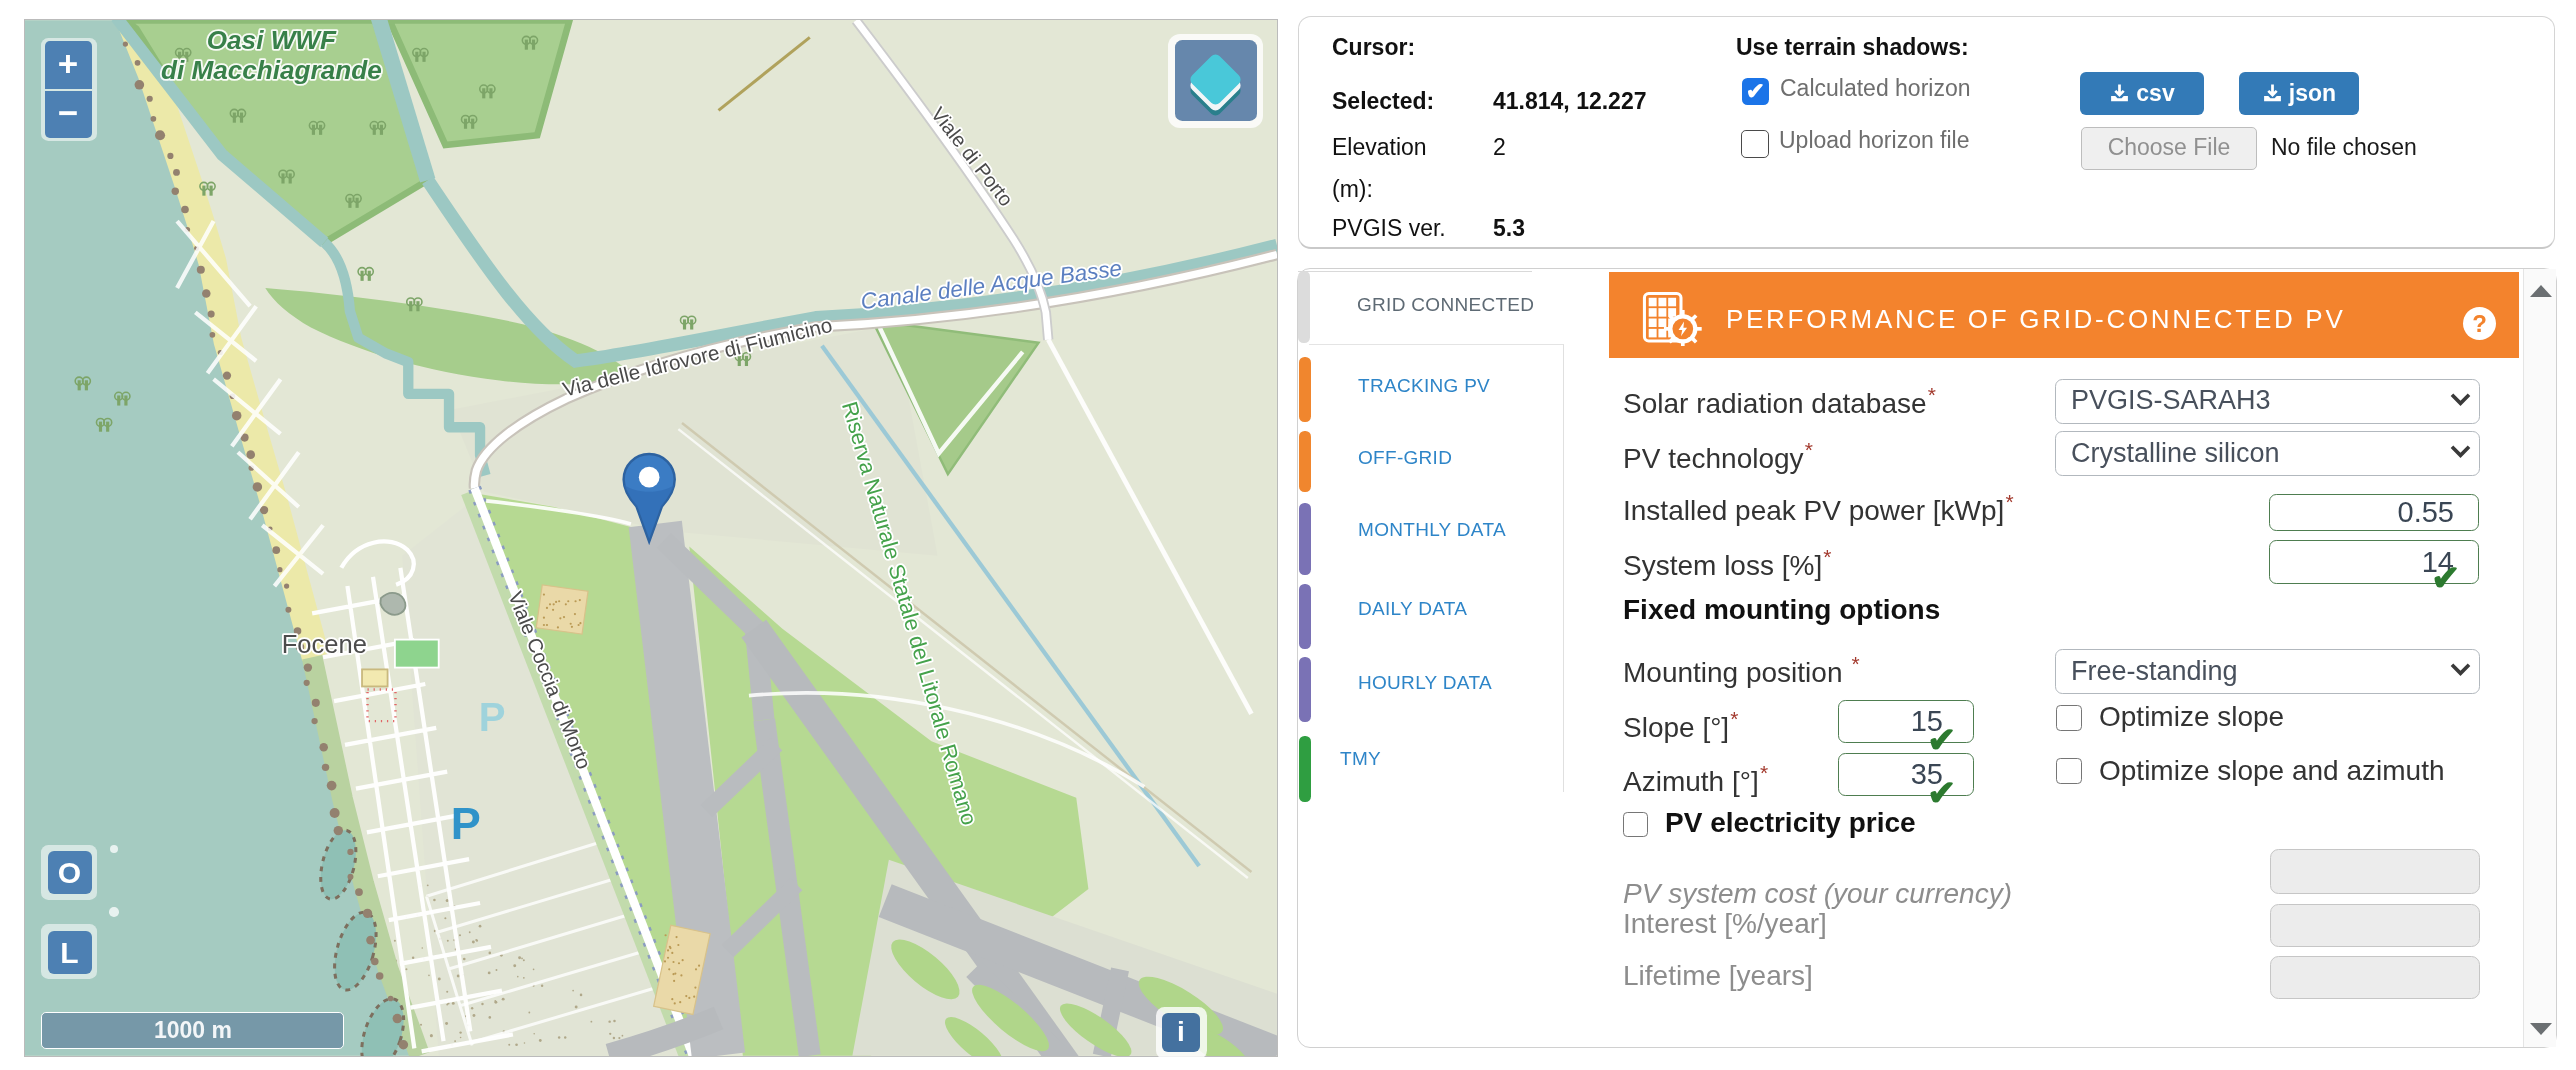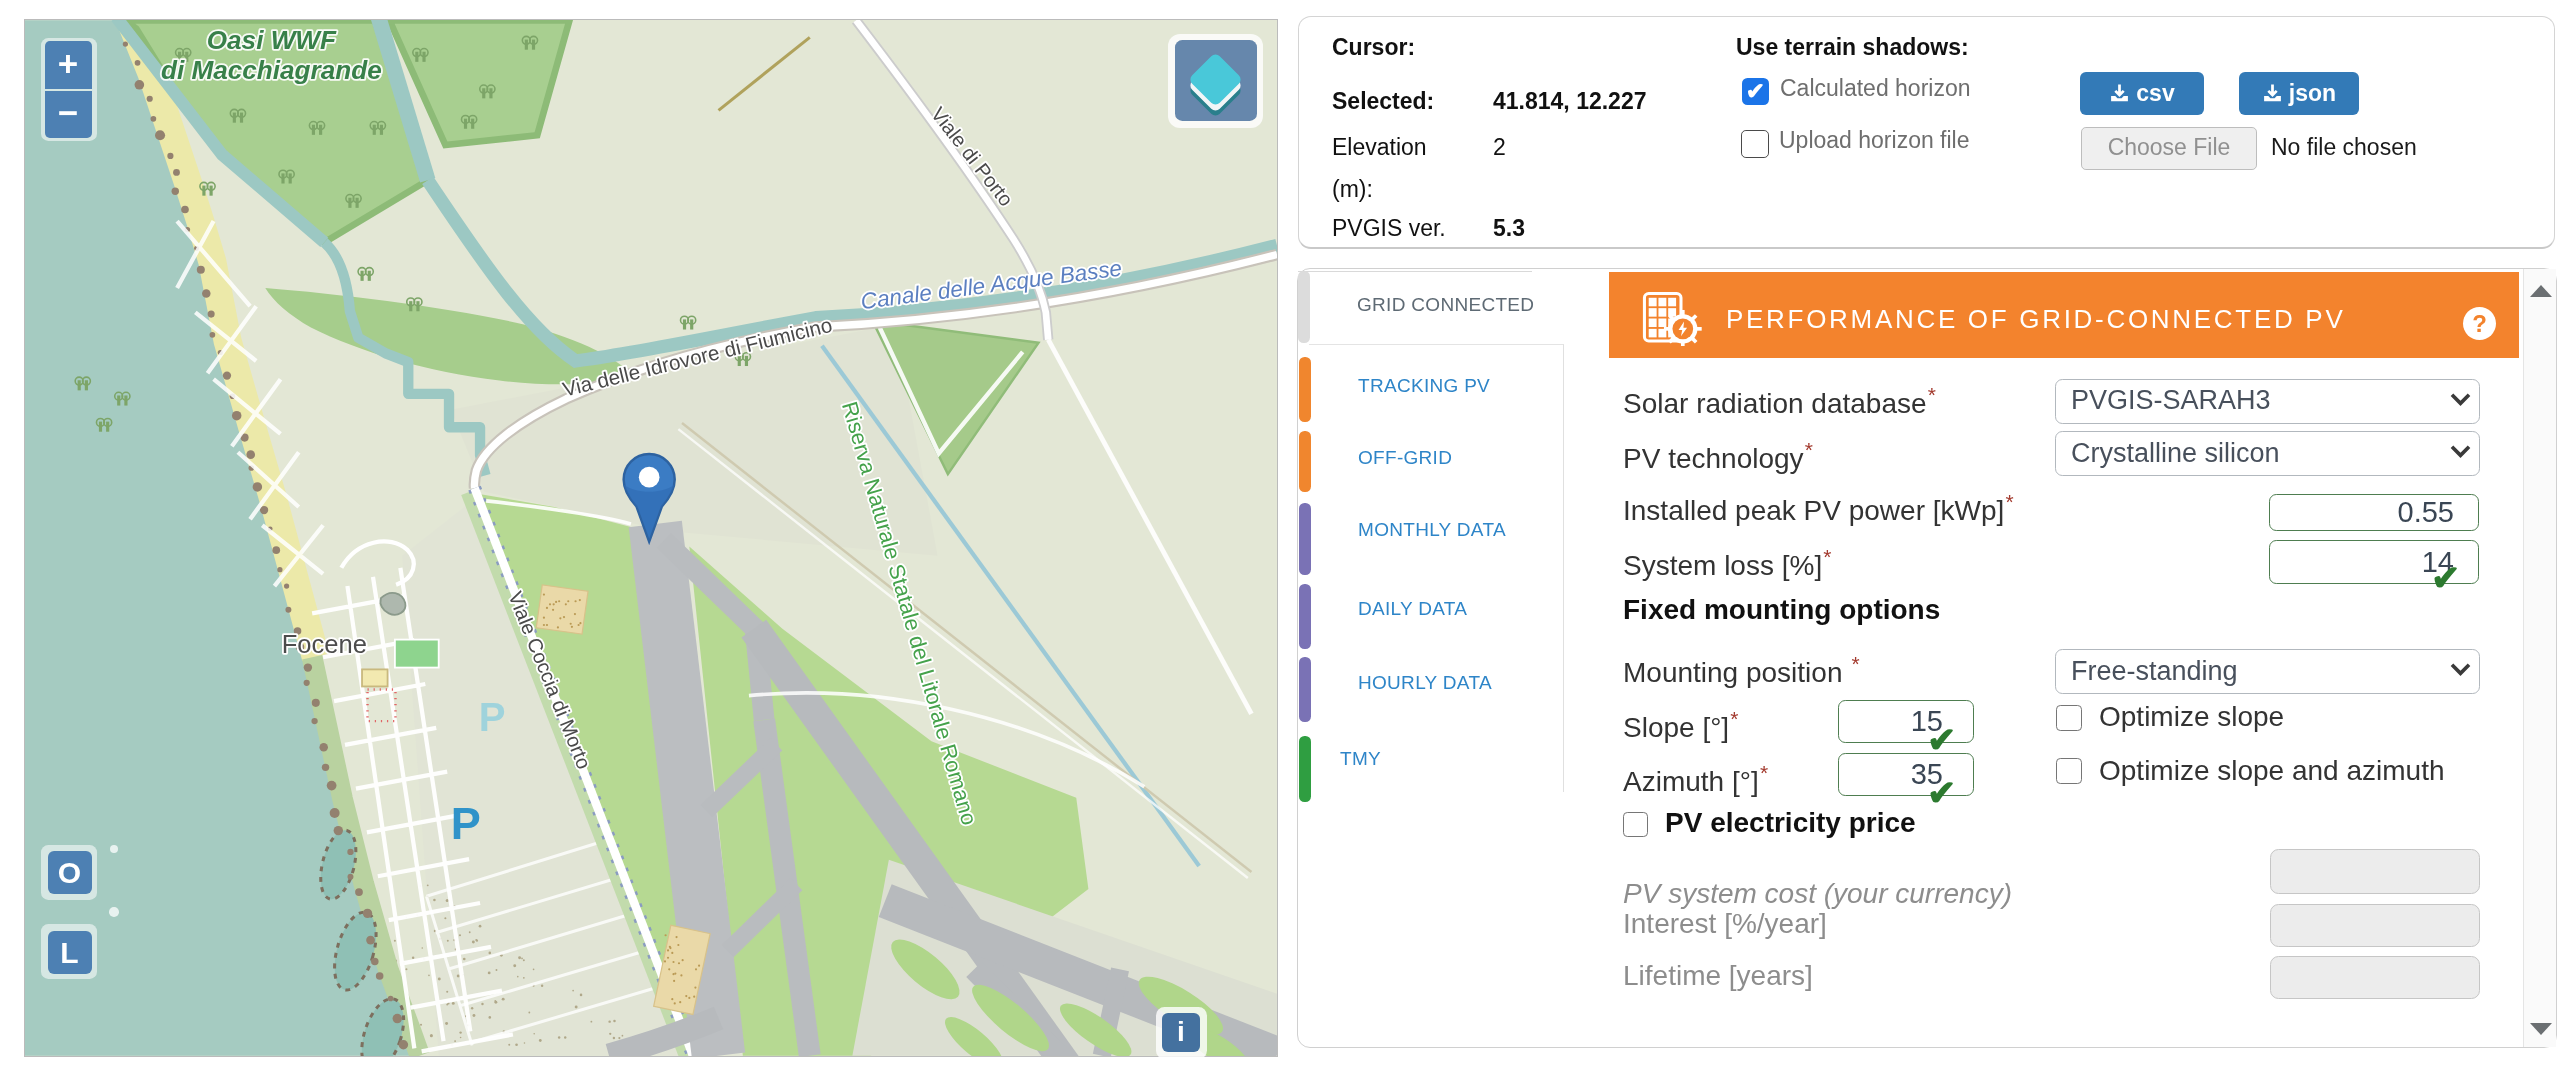--- a/index.html
+++ b/index.html
@@ -508,20 +508,21 @@
 <div class="abs" style="left:1171px;top:40px;width:39px;height:39px;background:#49c8d9;border-radius:6px;transform:rotate(45deg);"></div>
 
 <div class="abs" style="left:16.4px;top:825px;width:56px;height:55px;background:rgba(255,255,255,.55);border-radius:7.3px;"></div>
 <div class="abs" style="left:22.5px;top:831px;width:44px;height:43px;background:#4d80b3;border-radius:6px;color:#fff;font-weight:bold;font-size:30px;text-align:center;line-height:43px;">O</div>
 <div class="abs" style="left:85px;top:825px;width:8px;height:8px;background:rgba(255,255,255,.75);border-radius:50%;"></div>
 
 <div class="abs" style="left:16.4px;top:904px;width:56px;height:55px;background:rgba(255,255,255,.55);border-radius:7.3px;"></div>
 <div class="abs" style="left:22.5px;top:911px;width:44px;height:43px;background:#4d80b3;border-radius:6px;color:#fff;font-weight:bold;font-size:30px;text-align:center;line-height:43px;">L</div>
 <div class="abs" style="left:84px;top:887px;width:9.7px;height:9.7px;background:rgba(255,255,255,.75);border-radius:50%;"></div>
 
+<div class="abs" style="left:16.4px;top:992px;width:301px;height:35px;background:rgba(106,139,161,.8);border:1.8px solid #fff;border-radius:4.9px;color:#f3f6f8;font-size:23px;font-weight:bold;text-align:center;line-height:34px;">1000 m</div>
 
 <div class="abs" style="left:1131px;top:987px;width:51px;height:52px;background:rgba(255,255,255,.8);border-radius:8.5px;"></div>
 <div class="abs" style="left:1137px;top:993px;width:38px;height:39px;background:#44719f;border-radius:6px;color:#fff;font-weight:bold;font-size:28px;text-align:center;line-height:38px;">i</div>
 </div>
 
 <div class="abs" id="info" style="left:1298px;top:16px;width:1255px;height:230px;background:#fff;border:1.2px solid #d4d4d4;border-bottom:2.4px solid #c9c9c9;border-radius:13px;">
 
   <div class="abs" style="left:33px;top:17px;font-size:23px;font-weight:bold;color:#111;">Cursor:</div>
 
   <div class="abs" style="left:33px;top:71px;font-size:23px;font-weight:bold;color:#111;">Selected:</div>

